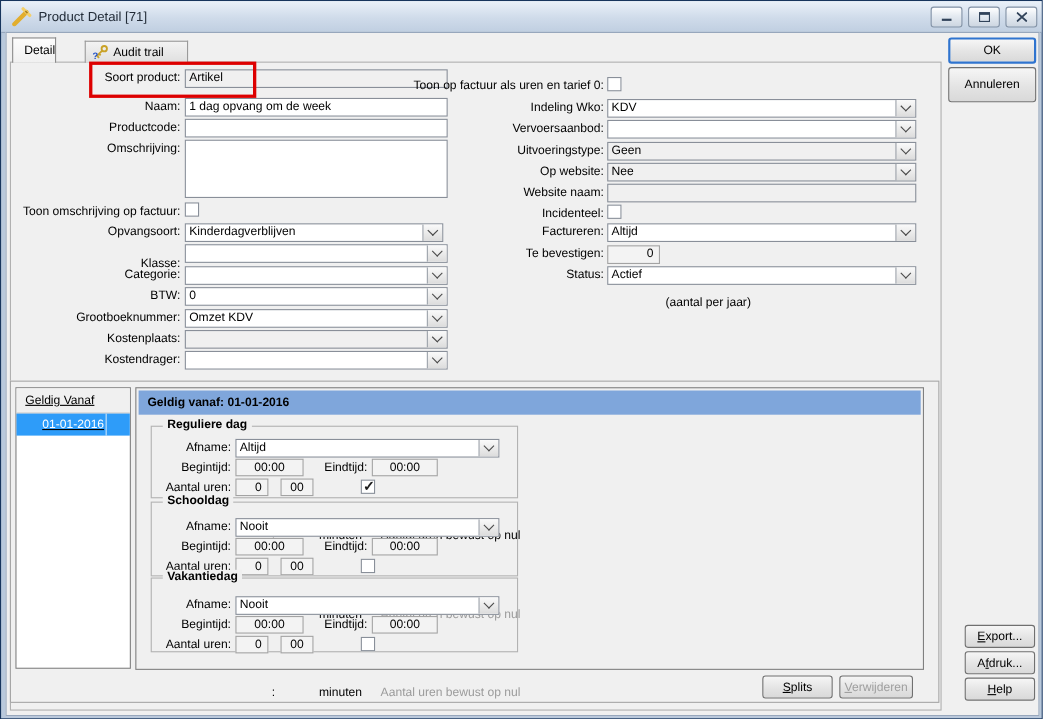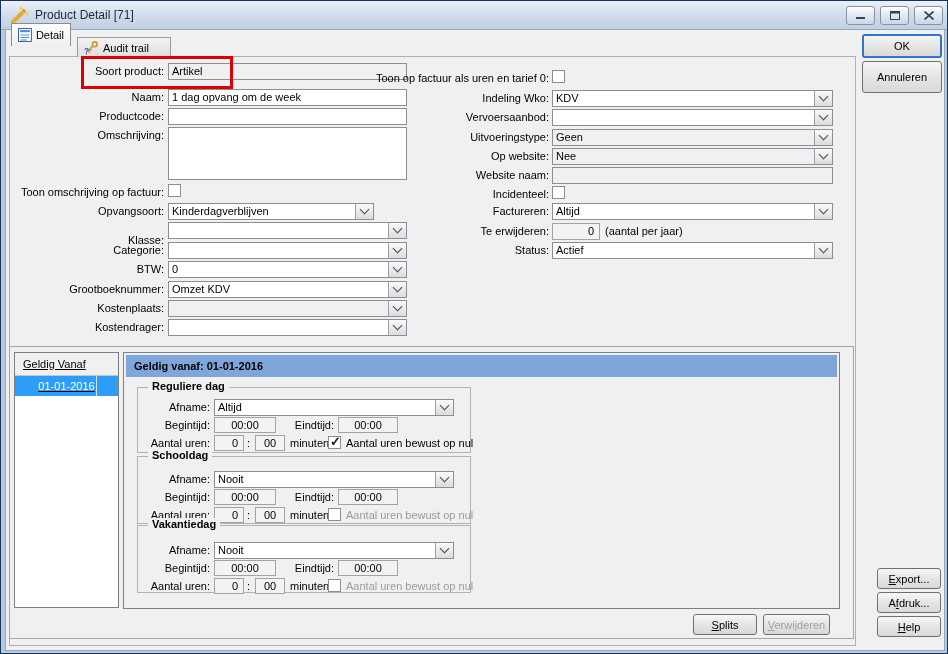--- a/index.html
+++ b/index.html
@@ -14,26 +14,26 @@
   .app-icon{position:absolute;left:10px;top:5px;}
   .winbtn{position:absolute;top:5px;width:29px;height:19px;box-sizing:border-box;
     background:linear-gradient(#ffffff,#e4eaf1 45%,#cdd6e1);border:1px solid #8493a6;
     border-radius:3px;display:flex;align-items:center;justify-content:center;}
   .content{position:absolute;left:4px;top:28px;width:940px;height:622px;
     background:#f0f0f0;border:1px solid #97a7bc;box-sizing:border-box;}
   .tabpage{position:absolute;left:8px;top:55px;width:847px;height:590px;
     border:1px solid #b0b0b0;background:#f0f0f0;box-sizing:border-box;}
   .tab{position:absolute;box-sizing:border-box;display:flex;align-items:center;gap:4px;
     padding:0 6px;white-space:nowrap;}
-  .tab.active{left:10px;top:22px;width:60px;height:23px;z-index:3;
+  .tab.active{left:10px;top:33px;width:40px;height:23px;z-index:3;
     background:linear-gradient(#fdfdfd,#f0f0f0);border:1px solid #8c8c8c;border-bottom:none;}
   .tab.inactive{left:76px;top:36px;width:94px;height:20px;z-index:1;
     background:linear-gradient(#f3f3f3,#dfdfdf);border:1px solid #9a9a9a;border-bottom:none;}
   .lbl{position:absolute;text-align:right;white-space:nowrap;}
-  .lbl.lft{text-align:left;}
+  .lbl.lft{text-align:left;margin-top:44px;}
   .lbl.gray{color:#9b9b9b;}
   .field{position:absolute;box-sizing:border-box;border:1px solid #898f99;background:#fff;
     padding:1px 3px;line-height:13px;overflow:hidden;white-space:nowrap;}
   .field.gray{background:#f0f0f0;}
   .combo{padding:0;display:flex;align-items:stretch;}
   .combo .val{flex:1;padding:1px 3px;overflow:hidden;white-space:nowrap;}
   .combo .arrow{width:17px;border-left:1px solid #9aa0a8;flex:0 0 17px;
     background:linear-gradient(#fafafa,#dcdcdc);display:flex;align-items:center;justify-content:center;}
   .chev{display:block;width:6px;height:6px;border-right:1.5px solid #4a4a4a;
     border-bottom:1.5px solid #4a4a4a;transform:rotate(45deg);margin-top:-4px;}
@@ -129,21 +129,21 @@
   <div class="lbl" style="left:3px;top:109px;width:160px;">Productcode:</div>
   <div class="field" style="left:167px;top:107px;width:239px;height:17px;"></div>
 
   <div class="lbl" style="left:3px;top:128px;width:160px;">Omschrijving:</div>
   <div class="field" style="left:167px;top:126px;width:239px;height:53px;"></div>
 
   <div class="lbl" style="left:3px;top:185px;width:160px;">Toon omschrijving op factuur:</div>
   <div class="checkbox" style="left:167px;top:183px;"></div>
 
   <div class="lbl" style="left:3px;top:204px;width:160px;">Opvangsoort:</div>
-  <div class="field combo" style="left:167px;top:202px;width:206px;height:17px;gap:19px;">
+  <div class="field combo" style="left:167px;top:202px;width:235px;height:17px;gap:19px;">
     <span class="val">Kinderdagverblijven</span>
     <span class="arrow">
         <i class="chev"></i>
       </span>
   </div>
 
   <div class="lbl" style="left:3px;top:233px;width:160px;">Klasse:</div>
   <div class="field combo" style="left:167px;top:221px;width:239px;height:17px;">
     <span class="val"></span>
     <span class="arrow">
@@ -233,21 +233,21 @@
   <div class="checkbox" style="left:551px;top:185px;"></div>
 
   <div class="lbl" style="left:348px;top:204px;width:200px;">Factureren:</div>
   <div class="field combo" style="left:551px;top:202px;width:281px;height:17px;">
     <span class="val">Altijd</span>
     <span class="arrow">
         <i class="chev"></i>
       </span>
   </div>
 
-  <div class="lbl" style="left:348px;top:224px;width:200px;">Te erwijderen:</div>
+  <div class="lbl" style="left:348px;top:224px;width:200px;">Te bevestigen:</div>
   <div class="timebox num" style="left:551px;top:222px;width:48px;height:17px;line-height:15px;">0</div>
   <div class="lbl lft" style="left:604px;top:224px;width:150px;">(aantal per jaar)</div>
 
   <div class="lbl" style="left:348px;top:243px;width:200px;">Status:</div>
   <div class="field combo" style="left:551px;top:241px;width:281px;height:17px;">
     <span class="val">Actief</span>
     <span class="arrow">
         <i class="chev"></i>
       </span>
   </div>

